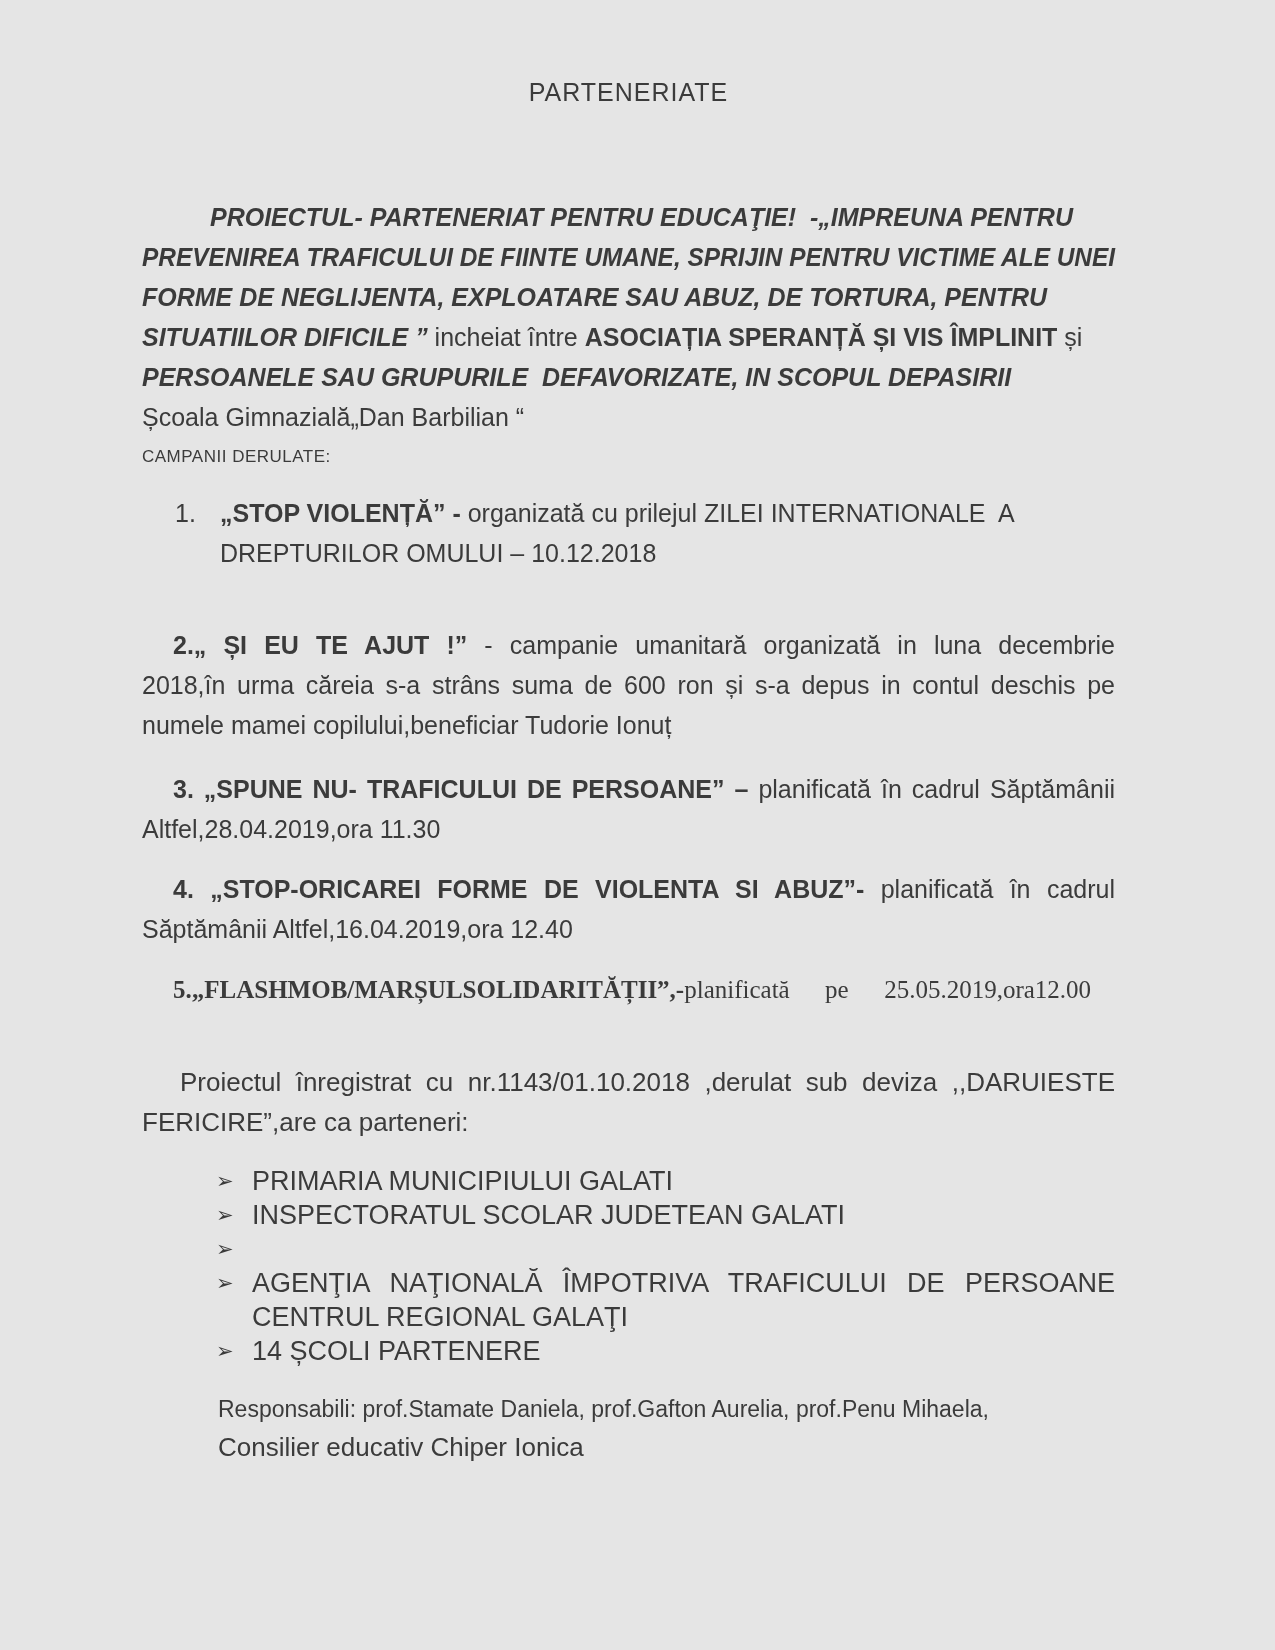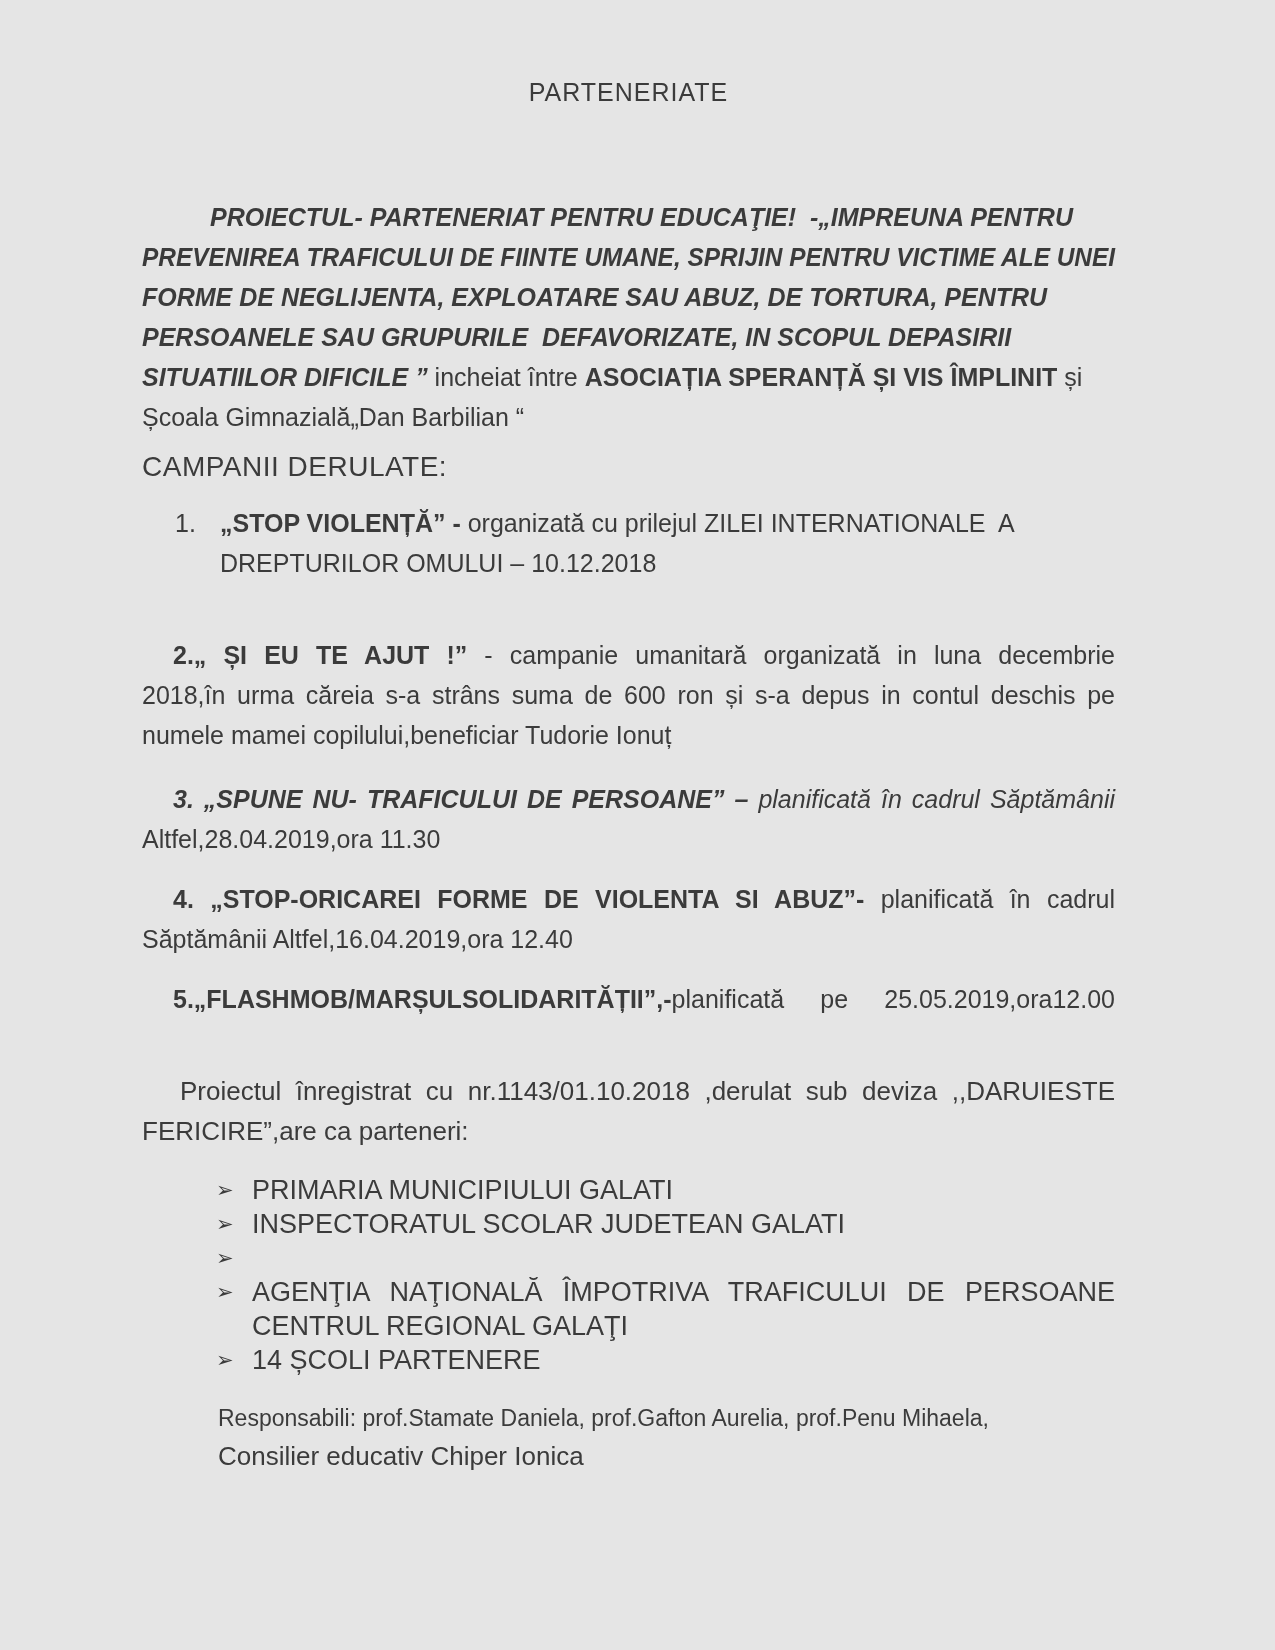--- a/index.html
+++ b/index.html
@@ -5,21 +5,21 @@
   html,body{margin:0;padding:0;background:#ffffff;}
   .page{
     width:1275px;height:1650px;background:#e5e5e5;
     font-family:"Liberation Sans",sans-serif;color:#3b3b3b;
     position:relative;overflow:hidden;
   }
   .content{padding:72px 160px 0 142px;box-sizing:border-box;}
   .title{font-size:25px;line-height:40px;text-align:center;letter-spacing:1px;font-weight:normal;margin:0;}
   .para{font-size:25px;line-height:40px;}
   .intro{margin-top:85px;}
-  .heading{margin-top:10px;font-size:28px;line-height:40px;letter-spacing:.5px;}
+  .heading{font-size:17px;line-height:40px;letter-spacing:.5px;}
   .numbered-item{display:flex;margin-top:16px;font-size:25px;line-height:40px;}
   .num-marker{width:78px;padding-left:33px;box-sizing:border-box;flex:none;}
   .num-body{flex:1;min-width:0;}
   .item2{margin-top:52px;}
   .item3{margin-top:24px;}
   .item4{margin-top:20px;}
   .item5{margin-top:20px;}
   .proiectul{margin-top:52px;font-size:26px;}
   .partners{margin-top:22px;}
   .bullet-item{display:flex;font-size:27px;line-height:34px;}
@@ -37,50 +37,50 @@
 
 <div class="page">
   <div class="content">
 
     <h1 class="title">PARTENERIATE</h1>
 
     <div class="para intro">
         <div class="line" style="padding-left: 68px;"><span class="lc"><span class="b i">PROIECTUL- PARTENERIAT PENTRU EDUCAŢIE!  -„IMPREUNA PENTRU</span></span></div>
         <div class="line"><span class="lc" style="transform: scaleX(0.976096);"><span class="b i">PREVENIREA TRAFICULUI DE FIINTE UMANE, SPRIJIN PENTRU VICTIME ALE UNEI</span></span></div>
         <div class="line"><span class="lc"><span class="b i">FORME DE NEGLIJENTA, EXPLOATARE SAU ABUZ, DE TORTURA, PENTRU</span></span></div>
+        <div class="line"><span class="lc"><span class="b i">SITUATIILOR DIFICILE ” </span><span class="">incheiat între </span><span class="b">ASOCIAȚIA SPERANȚĂ ȘI VIS ÎMPLINIT</span><span class=""> și</span></span></div>
         <div class="line"><span class="lc"><span class="b i">PERSOANELE SAU GRUPURILE  DEFAVORIZATE, IN SCOPUL DEPASIRII</span></span></div>
-        <div class="line"><span class="lc"><span class="b i">SITUATIILOR DIFICILE ” </span><span class="">incheiat între </span><span class="b">ASOCIAȚIA SPERANȚĂ ȘI VIS ÎMPLINIT</span><span class=""> și</span></span></div>
         <div class="line"><span class="lc"><span class="">Școala Gimnazială„Dan Barbilian “</span></span></div>
       </div>
 
     <div class="heading">CAMPANII  DERULATE:</div>
 
     <div class="numbered-item">
       <span class="num-marker">1.</span>
       <div class="num-body">
           <div class="line"><span class="lc"><span class="b">„STOP VIOLENȚĂ” - </span><span class="">organizată cu prilejul ZILEI INTERNATIONALE  A</span></span></div>
           <div class="line"><span class="lc"><span class="">DREPTURILOR OMULUI – 10.12.2018</span></span></div>
         </div>
     </div>
 
     <div class="para item2">
         <div class="line just" style="padding-left: 31px;"><span class="lc" style="word-spacing: 10.1432px;"><span class="b">2.„ ȘI EU TE AJUT !”</span><span class=""> - campanie umanitară organizată in luna decembrie</span></span></div>
         <div class="line just"><span class="lc" style="word-spacing: 4.74062px;"><span class="">2018,în urma căreia s-a strâns suma de 600 ron și s-a depus in contul deschis pe</span></span></div>
         <div class="line"><span class="lc"><span class="">numele mamei copilului,beneficiar Tudorie Ionuț</span></span></div>
       </div>
     <div class="para item3">
-        <div class="line just" style="padding-left: 31px;"><span class="lc" style="word-spacing: 3.06094px; font-style: italic;"><span class="b">3. „SPUNE NU- TRAFICULUI DE PERSOANE” – </span><span class="">planificată în cadrul Săptămânii</span></span></div>
+        <div class="line just" style="padding-left: 31px;"><span class="lc" style="word-spacing: 3.06094px;"><span class="b">3. „SPUNE NU- TRAFICULUI DE PERSOANE” – </span><span class="">planificată în cadrul Săptămânii</span></span></div>
         <div class="line"><span class="lc"><span class="">Altfel,28.04.2019,ora 11.30</span></span></div>
       </div>
     <div class="para item4">
         <div class="line just" style="padding-left: 31px;"><span class="lc" style="word-spacing: 9.43056px;"><span class="b">4. „STOP-ORICAREI FORME DE VIOLENTA SI ABUZ”-</span><span class=""> planificată în cadrul</span></span></div>
         <div class="line"><span class="lc"><span class="">Săptămânii Altfel,16.04.2019,ora 12.40</span></span></div>
       </div>
     <div class="para item5">
-        <div class="line just" style="padding-left: 31px;"><span class="lc" style="word-spacing: 29.1797px;"><span class="b">5.„FLASHMOB/MARȘULSOLIDARITĂȚII”,-</span><span class="">planificată pe 25.05.2019,ora12.00</span></span></div>
+        <div class="line just" style="padding-left: 31px;"><span class="lc" style="word-spacing: 29.1797px; font-family: Liberation Serif, serif;"><span class="b">5.„FLASHMOB/MARȘULSOLIDARITĂȚII”,-</span><span class="">planificată pe 25.05.2019,ora12.00</span></span></div>
       </div>
 
     <div class="para proiectul">
         <div class="line just" style="padding-left: 38px;"><span class="lc" style="word-spacing: 7.28571px;"><span class="">Proiectul înregistrat cu nr.1143/01.10.2018 ,derulat sub deviza ,,DARUIESTE</span></span></div>
         <div class="line"><span class="lc"><span class="">FERICIRE”,are ca parteneri:</span></span></div>
       </div>
 
     <div class="partners">
       <div class="bullet-item">
         <span class="bullet-marker">➢</span>

